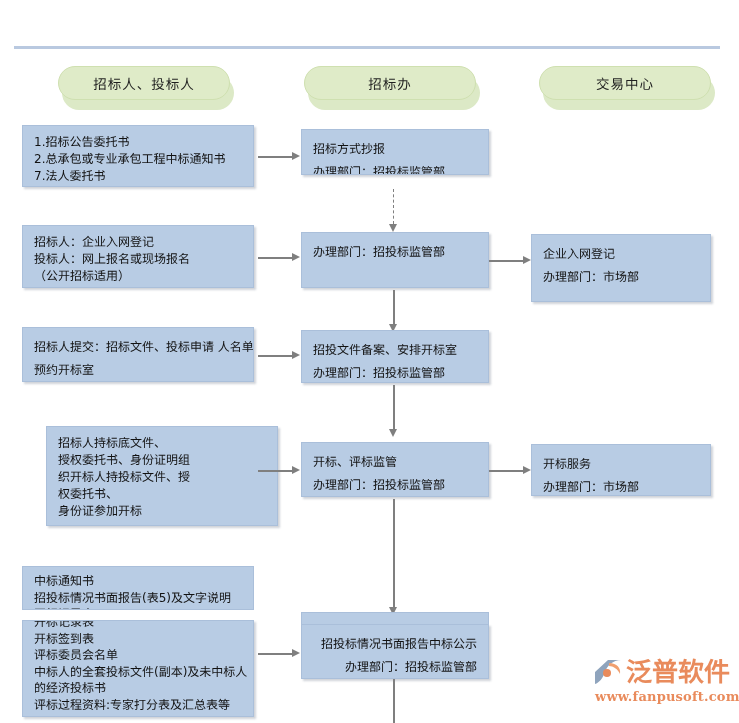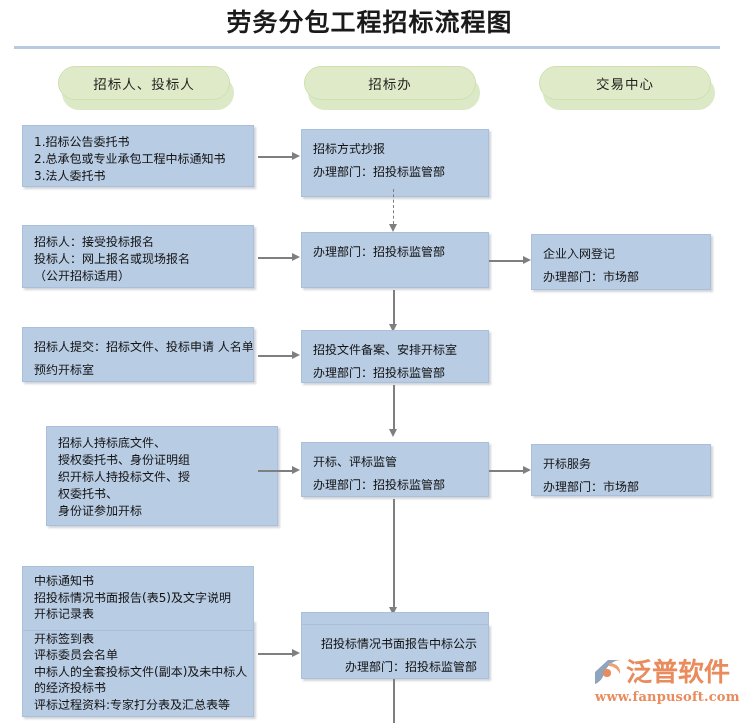--- a/index.html
+++ b/index.html
@@ -192,21 +192,20 @@
     color: #e98b5c;
     letter-spacing: 0.2px;
     white-space: nowrap;
   }
 </style>
 </head>
 <body>
 
 <div id="canvas">
 
-  <div class="page-title">劳务分包工程招标流程图</div>
   <div class="title-rule"></div>
 
   <div class="pill-wrap" style="left:58px; top:66px; width:172px;">
     <div class="pill-shadow"></div>
     <div class="pill">
       <span class="pill-label">招标人、投标人</span>
     </div>
   </div>
 
   <div class="pill-wrap" style="left:304px; top:66px; width:172px;">
@@ -219,59 +218,59 @@
   <div class="pill-wrap" style="left:539px; top:66px; width:172px;">
     <div class="pill-shadow"></div>
     <div class="pill">
       <span class="pill-label">交易中心</span>
     </div>
   </div>
 
   <div class="pbox" style="left:22px; top:125px; width:232px; height:62px;">
     <div class="line">1.招标公告委托书</div>
     <div class="line">2.总承包或专业承包工程中标通知书</div>
-    <div class="line">3.法人委托书</div>
+    <div class="line">7.法人委托书</div>
   </div>
 
   <div class="h-arrow" style="left:258px; top:152px; width:42px;">
     <div class="shaft" style="width:34px;"></div>
     <div class="head" style="left:34px;"></div>
   </div>
 
-  <div class="pbox roomy" style="left:301px; top:129px; width:188px; height:68px;">
+  <div class="pbox roomy" style="left:301px; top:129px; width:188px; height:46px;">
     <div class="line">招标方式抄报</div>
     <div class="line">办理部门：招投标监管部</div>
   </div>
 
   <div class="v-arrow dashed" style="left:389px; top:189px; height:43px;">
     <div class="shaft" style="height:35px;"></div>
     <div class="head" style="top:35px;"></div>
   </div>
 
   <div class="pbox" style="left:22px; top:225px; width:232px; height:63px;">
-    <div class="line">招标人：接受投标报名</div>
+    <div class="line">招标人：企业入网登记</div>
     <div class="line">投标人：网上报名或现场报名</div>
     <div class="line">（公开招标适用）</div>
   </div>
 
   <div class="h-arrow" style="left:258px; top:253px; width:42px;">
     <div class="shaft" style="width:34px;"></div>
     <div class="head" style="left:34px;"></div>
   </div>
 
   <div class="pbox roomy" style="left:301px; top:232px; width:188px; height:56px;">
     <div class="line">办理部门：招投标监管部</div>
   </div>
 
   <div class="h-arrow" style="left:489px; top:256px; width:42px;">
     <div class="shaft" style="width:34px;"></div>
     <div class="head" style="left:34px;"></div>
   </div>
 
-  <div class="pbox roomy" style="left:531px; top:234px; width:180px; height:56px;">
+  <div class="pbox roomy" style="left:531px; top:234px; width:180px; height:68px;">
     <div class="line">企业入网登记</div>
     <div class="line">办理部门：市场部</div>
   </div>
 
   <div class="v-arrow" style="left:389px; top:290px; height:42px;">
     <div class="shaft" style="height:34px;"></div>
     <div class="head" style="top:34px;"></div>
   </div>
 
   <div class="pbox roomy" style="left:22px; top:327px; width:232px; height:55px;">
@@ -329,21 +328,21 @@
 
   <div class="pbox tight" style="left:22px; top:620px; width:232px; height:97px; padding-top:2px;">
     <div class="line" style="margin-top:-9px;">开标记录表</div>
     <div class="line">开标签到表</div>
     <div class="line">评标委员会名单</div>
     <div class="line">中标人的全套投标文件(副本)及未中标人</div>
     <div class="line">的经济投标书</div>
     <div class="line">评标过程资料:专家打分表及汇总表等</div>
   </div>
 
-  <div class="pbox tight nshadow" style="left:22px; top:566px; width:232px; height:65px; padding-top:6px;">
+  <div class="pbox tight nshadow" style="left:22px; top:566px; width:232px; height:44px; padding-top:6px;">
     <div class="line">中标通知书</div>
     <div class="line">招投标情况书面报告(表5)及文字说明</div>
     <div class="line">开标记录表</div>
   </div>
 
   <div class="h-arrow" style="left:258px; top:649px; width:42px;">
     <div class="shaft" style="width:34px;"></div>
     <div class="head" style="left:34px;"></div>
   </div>
 

